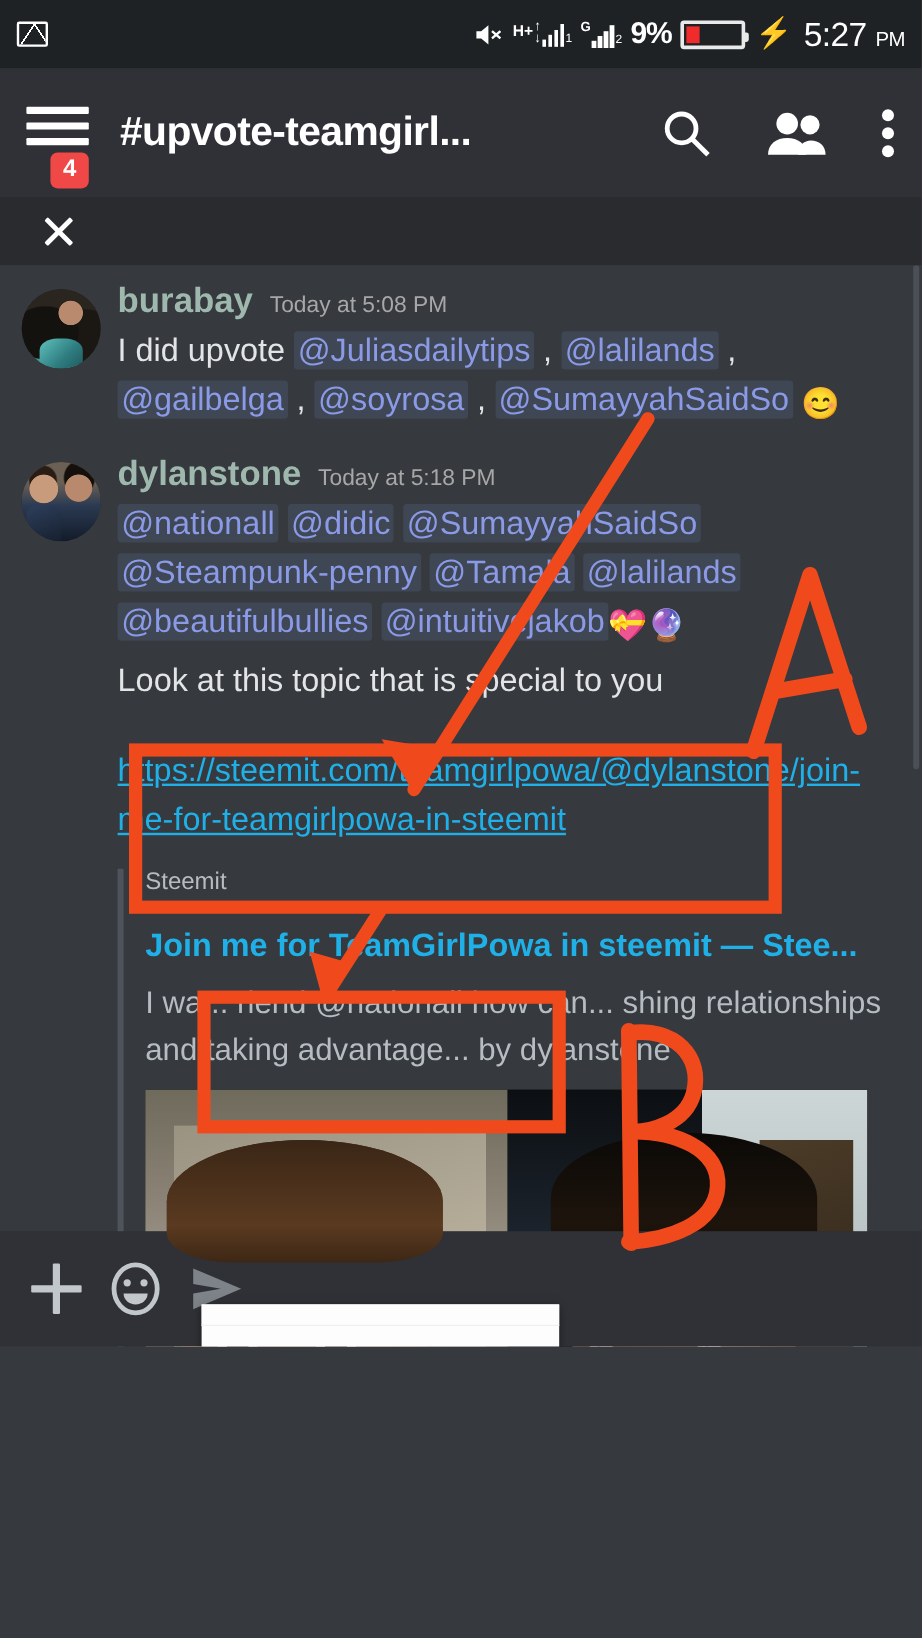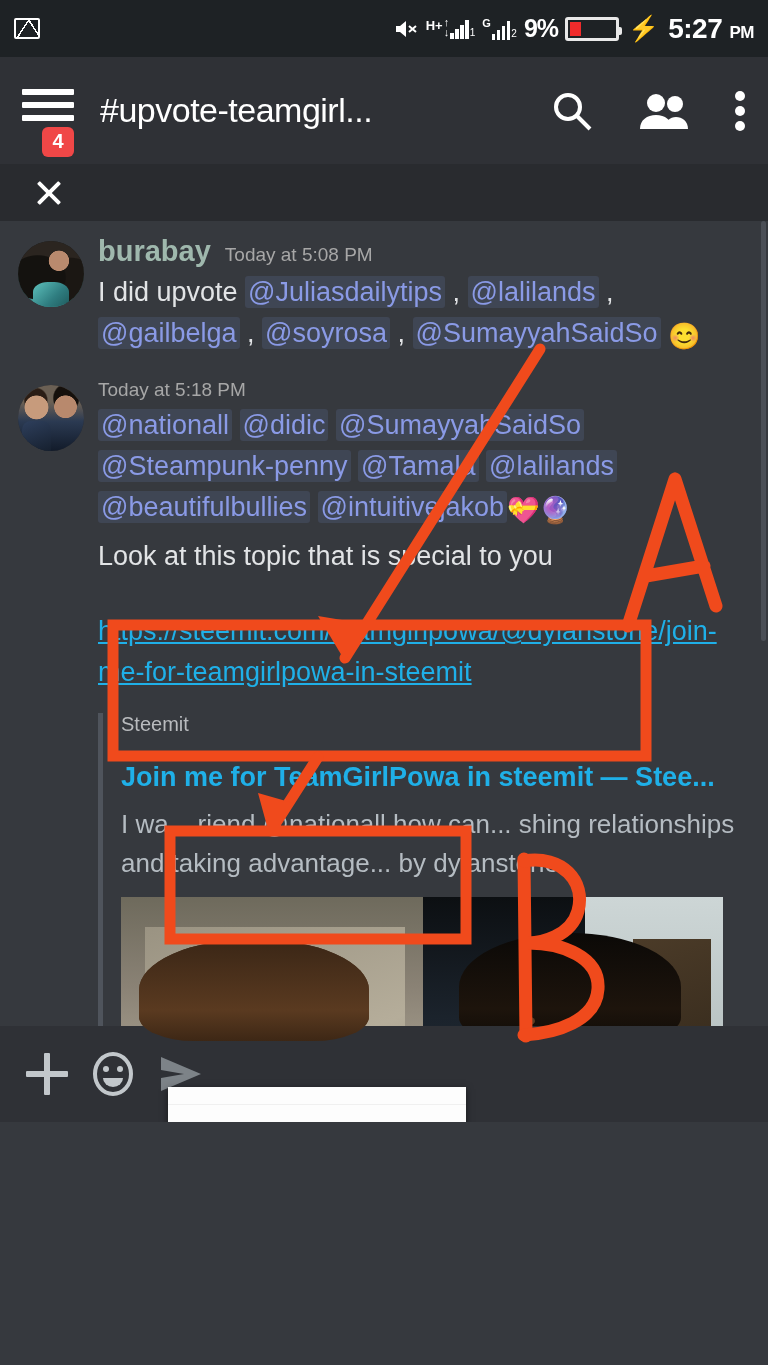--- a/index.html
+++ b/index.html
@@ -37,40 +37,40 @@
   .bars i:nth-child(4){height:19px;}
   .sub{font-size:10px;margin-bottom:1px;}
   .batt-pct{font-size:25px;font-weight:bold;letter-spacing:-1px;line-height:1;}
   .batt{
     width:54px;height:24px;border:3px solid #e9e9e9;border-radius:3px;
     position:relative;display:flex;align-items:stretch;padding:2px;
   }
   .batt:after{content:"";position:absolute;right:-6px;top:7px;width:4px;height:8px;background:#e9e9e9;border-radius:0 2px 2px 0;}
   .batt-fill{background:#f02b2b;width:26%;}
   .bolt{font-size:25px;line-height:1;margin:0 2px;}
-  .clock{font-size:28px;font-weight:700;letter-spacing:-0.5px;text-align:center;}
+  .clock{font-size:28px;font-weight:400;letter-spacing:-0.5px;text-align:center;}
   .clock .ampm{font-size:17px;}
 
   
   .header{
     height:107px;background:#2f3136;display:flex;align-items:center;padding:0 22px;
     position:relative;
   }
   .hamburger{position:relative;width:52px;height:44px;cursor:pointer;flex:0 0 auto;}
   .hamburger span{display:block;height:6px;background:#fff;border-radius:1px;margin-bottom:7px;}
   .hamburger span:nth-child(1){width:52px;}
   .hamburger span:nth-child(2){width:52px;}
   .hamburger span:nth-child(3){width:52px;}
   .badge{
     position:absolute;left:20px;top:38px;min-width:32px;height:30px;background:#f04747;
     border-radius:6px;color:#fff;font-size:20px;font-weight:bold;display:flex;
     align-items:center;justify-content:center;padding:0 5px;
   }
   .chan-title{
-    color:#ffffff;font-size:34px;font-weight:normal;margin-left:26px;white-space:nowrap;
+    color:#ffffff;font-size:34px;font-weight:bold;margin-left:26px;white-space:nowrap;
     overflow:hidden;letter-spacing:-0.5px;
   }
   .hdr-icons{margin-left:auto;display:flex;align-items:center;gap:44px;}
   .hdr-icons svg{display:block;}
 
   
   .newbar{
     height:57px;background:#292b2f;display:flex;align-items:center;padding:0 34px;gap:44px;
   }
   .newbar .x{width:30px;height:30px;position:relative;cursor:pointer;flex:0 0 auto;}
@@ -336,20 +336,21 @@
         <span class="mention">@SumayyahSaidSo</span>
         <span class="emoji">😊</span>
       </div>
     </div>
   </div>
 
   <div class="msg" style="padding-top:22px;">
     <div class="avatar av2"></div>
     <div class="mbody">
       <div class="mhead">
+        <span class="mauthor">dylanstone</span>
         <span class="mtime">Today at 5:18 PM</span>
       </div>
       <div class="mtext">
         <span class="mention">@nationall</span>
         <span class="mention">@didic</span>
         <span class="mention">@SumayyahSaidSo</span>
         <span class="mention">@Steampunk-penny</span>
         <span class="mention">@Tamala</span>
         <span class="mention">@lalilands</span>
         <span class="mention">@beautifulbullies</span>

